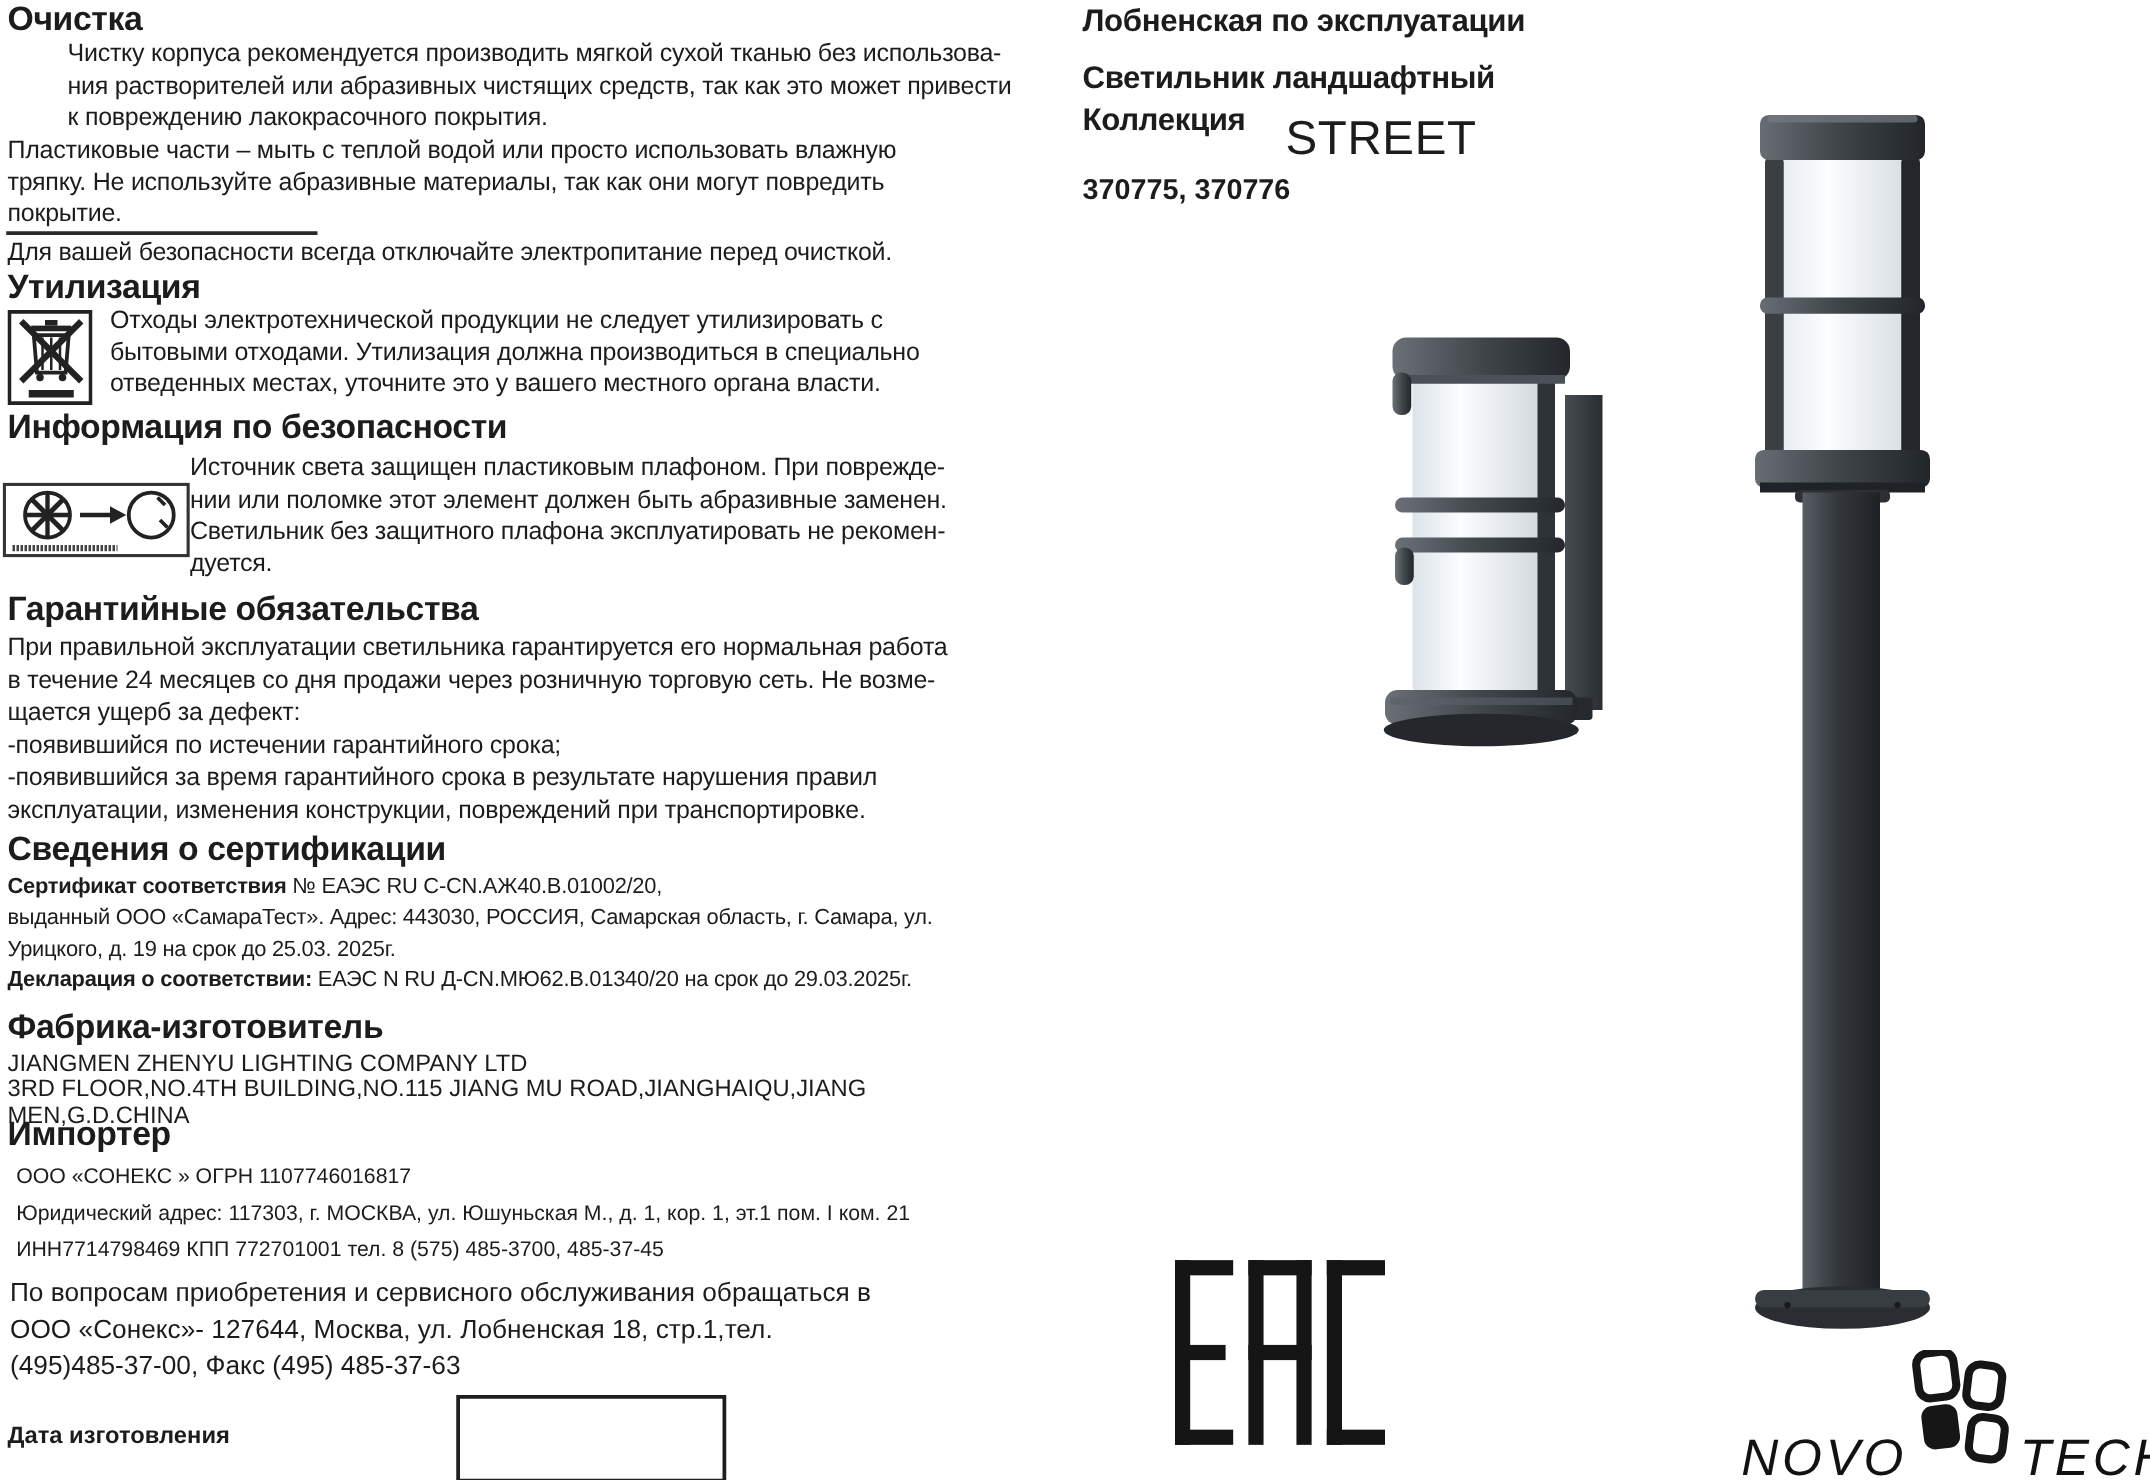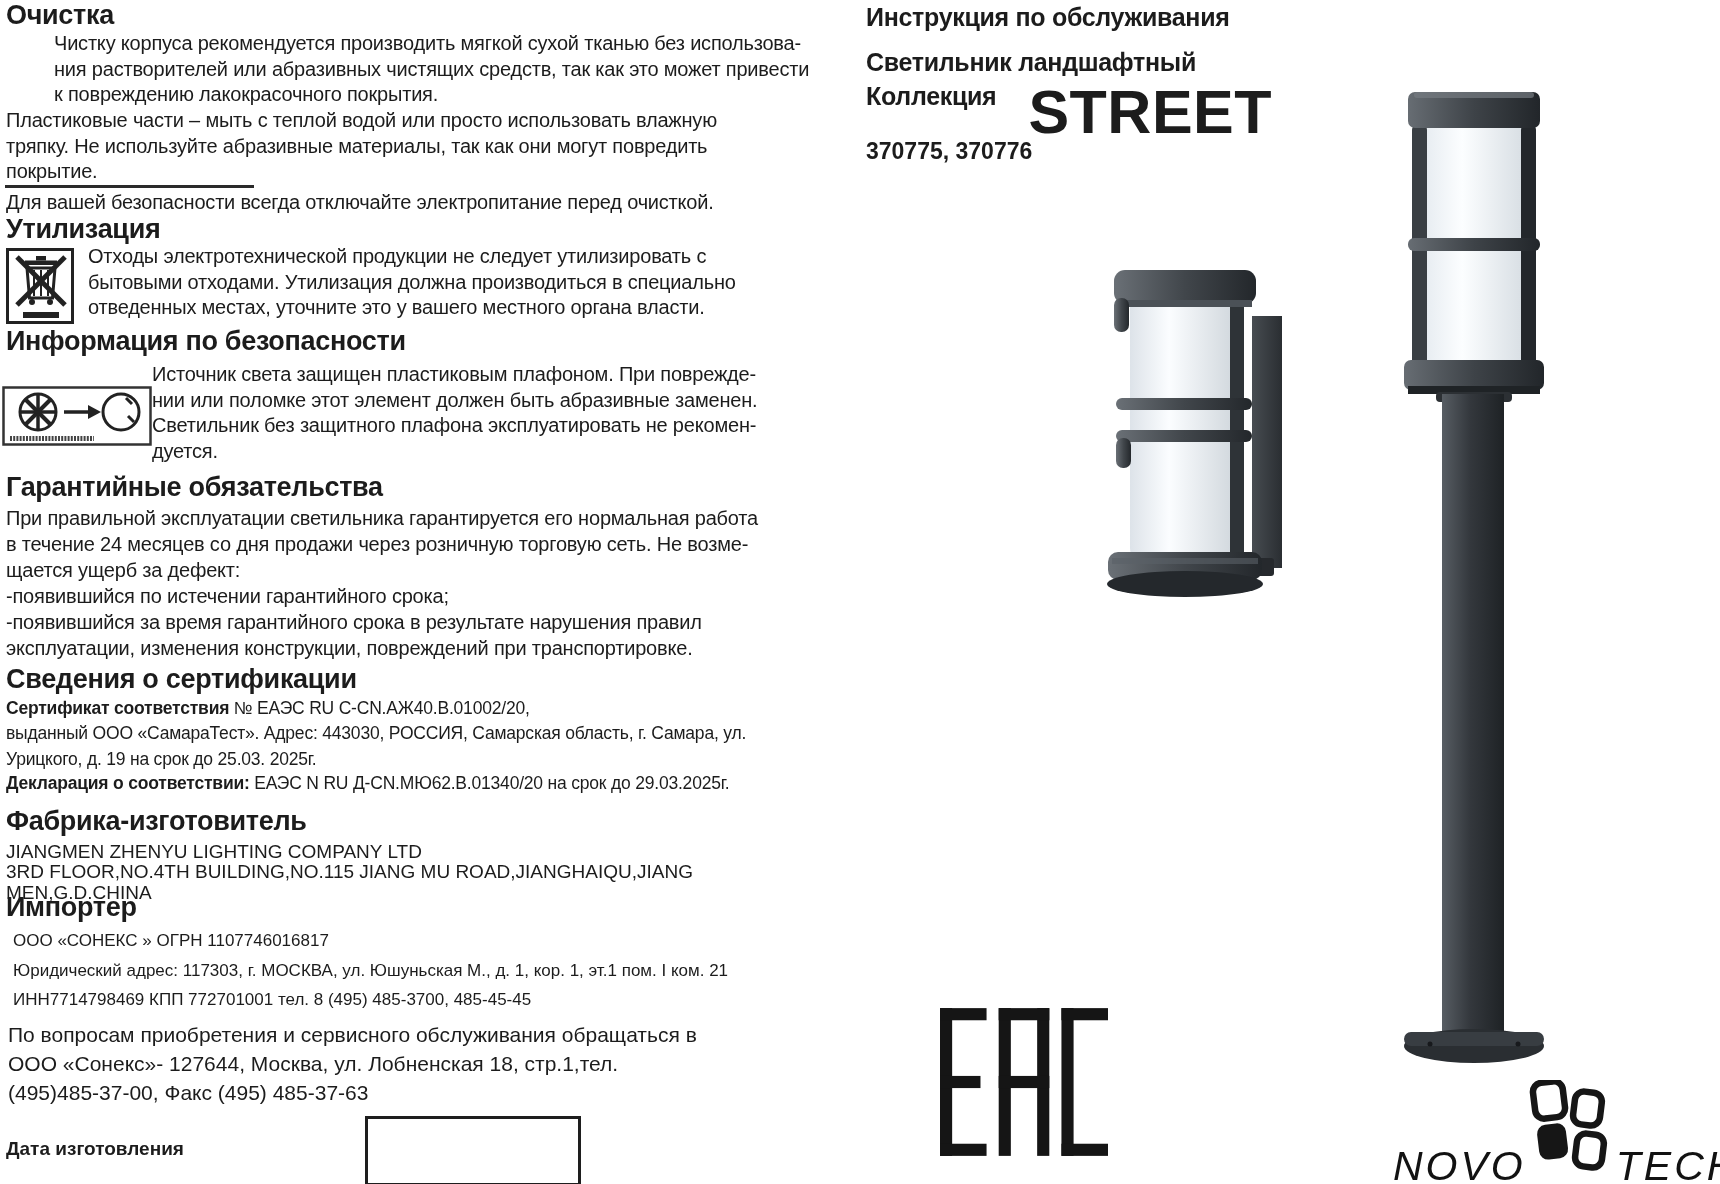--- a/index.html
+++ b/index.html
@@ -11,21 +11,21 @@
   .abs{position:absolute;}
   .h1{font-weight:700;font-size:27px;letter-spacing:-0.3px;}
   .body-text{font-size:20px;line-height:25.5px;white-space:pre-line;letter-spacing:-0.2px;}
   .small-text{font-size:17.5px;line-height:25.3px;white-space:pre-line;letter-spacing:-0.2px;}
   .tiny-text{font-size:19px;line-height:20.5px;white-space:pre-line;}
   .imp-text{font-size:17px;line-height:29.5px;white-space:pre-line;}
   .svc-text{font-size:21px;line-height:29px;white-space:pre-line;}
   .b{font-weight:700;}
   .rule{height:2.5px;background:#2a2a2a;}
   .rh{font-weight:700;font-size:25px;letter-spacing:-0.3px;}
-  .street{font-weight:700;font-size:61px;letter-spacing:0.5px;line-height:1;}
+  .street{font-weight:400;font-size:38px;letter-spacing:0.5px;line-height:1;margin-top:10px;}
   .models{font-weight:700;font-size:23px;}
   .coll-row{display:flex;align-items:flex-start;gap:32px;}
   .date-box{width:210px;height:64px;border:3px solid #1e1e1e;background:#fff;}
   .nvt{display:flex;align-items:flex-end;}
   .nvt span{font-size:41px;letter-spacing:3px;line-height:0.82;color:#121212;font-style:italic;}
 </style>
 </head>
 <body>
 
 <div class="abs h1" style="left:6px;top:0px;">Очистка</div>
@@ -91,30 +91,30 @@
 Урицкого, д. 19 на срок до 25.03. 2025г.</span></div>
 <div class="abs small-text" style="left:6px;top:771px;width:810px;"><span class="b">Декларация о соответствии:</span><span> ЕАЭС N RU Д-CN.МЮ62.В.01340/20 на срок до 29.03.2025г.</span></div>
 
 <div class="abs h1" style="left:6px;top:806px;">Фабрика-изготовитель</div>
 <div class="abs tiny-text" style="left:6px;top:842px;width:810px;">JIANGMEN ZHENYU LIGHTING COMPANY LTD</div>
 <div class="abs tiny-text" style="left:6px;top:862px;width:810px;">3RD FLOOR,NO.4TH BUILDING,NO.115 JIANG MU ROAD,JIANGHAIQU,JIANG MEN,G.D.CHINA</div>
 
 <div class="abs h1" style="left:6px;top:892px;">Импортер</div>
 <div class="abs imp-text" style="left:13px;top:926px;width:800px;">ООО «СОНЕКС » ОГРН 1107746016817
 Юридический адрес: 117303, г. МОСКВА, ул. Юшуньская М., д. 1, кор. 1, эт.1 пом. I ком. 21
-ИНН7714798469 КПП 772701001 тел. 8 (495) 485-3700, 485-45-45</div>
+ИНН7714798469 КПП 772701001 тел. 8 (575) 485-3700, 485-37-45</div>
 
 <div class="abs svc-text" style="left:8px;top:1020px;width:810px;">По вопросам приобретения и сервисного обслуживания обращаться в
 ООО «Сонекс»- 127644, Москва, ул. Лобненская 18, стр.1,тел.
 (495)485-37-00, Факс (495) 485-37-63</div>
 
 <div class="abs b" style="left:6px;top:1138px;font-size:19px;text-align:right;">Дата изготовления</div>
 <div class="abs date-box" style="left:365px;top:1116px;"></div>
 
-<div class="abs rh" style="left:866px;top:3px;">Инструкция по обслуживания</div>
+<div class="abs rh" style="left:866px;top:3px;">Лобненская по эксплуатации</div>
 <div class="abs rh" style="left:866px;top:48px;">Светильник ландшафтный</div>
 <div class="abs coll-row" style="left:866px;top:82px;">
   <span class="rh">Коллекция</span>
   <span class="street">STREET</span>
 </div>
 <div class="abs models" style="left:866px;top:138px;">370775, 370776</div>
 
 <svg class="abs" style="left:1106px;top:258px;" width="192" height="350" viewBox="0 0 192 350" aria-label="Настенный ландшафтный светильник">
   <defs>
     <linearGradient id="wgMetal" x1="0" y1="0" x2="1" y2="0">

